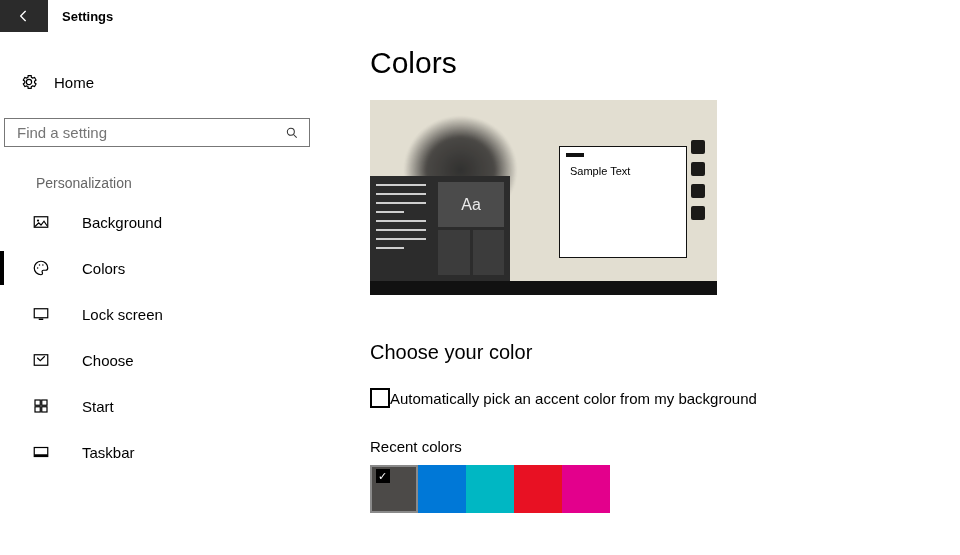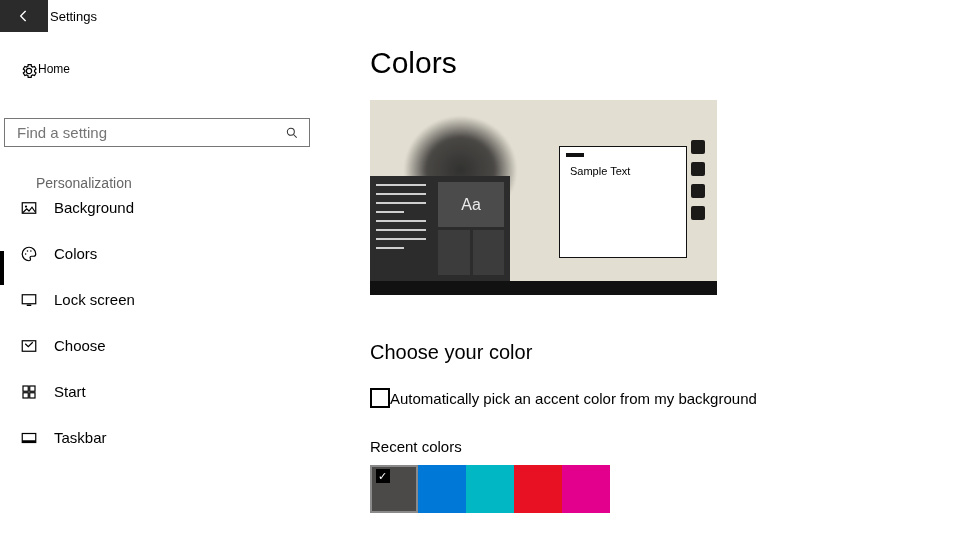--- a/index.html
+++ b/index.html
@@ -21,35 +21,36 @@
   .back-btn {
     width: 48px;
     height: 32px;
     background: #2b2b2b;
     display: flex;
     align-items: center;
     justify-content: center;
     cursor: pointer;
   }
   .back-btn svg { width: 16px; height: 16px; }
-  .title-text { padding-left: 2px; color: #000; }
+  .title-text { padding-left: 14px; color: #000; font-weight: bold; }
   .layout {
     display: flex;
     height: calc(100% - 32px);
   }
   .sidebar {
     width: 330px;
     padding-top: 30px;
   }
   .home-row {
     display: flex;
-    gap: 0;
+    align-items: center;
+    gap: 16px;
     padding: 0 0 0 20px;
     height: 40px;
-    font-size: 12px;
+    font-size: 15px;
     cursor: pointer;
   }
   .home-row .icon { width: 18px; height: 18px; }
   .search-box {
     margin: 16px 20px 0 4px;
     height: 29px;
     border: 1px solid #777;
     display: flex;
     align-items: center;
     padding: 0 10px;
@@ -66,24 +67,24 @@
   }
   .search-box .icon { width: 14px; height: 14px; }
   .section-label {
     padding: 28px 0 8px 20px;
     color: #666;
     font-size: 14px;
     margin-left: 16px;
   }
   .nav-item {
     display: flex;
-    align-items: flex-start;
-    gap: 16px;
+    align-items: center;
+    gap: 32px;
     height: 46px;
-    padding-left: 20px;
+    padding-left: 32px;
     font-size: 15px;
     cursor: pointer;
     position: relative;
   }
   .nav-item .icon { width: 18px; height: 18px; flex:0 0 18px; }
   .nav-item.active::before {
     content:"";
     position:absolute;
     left:0; top:6px; bottom:6px;
     width:4px;

